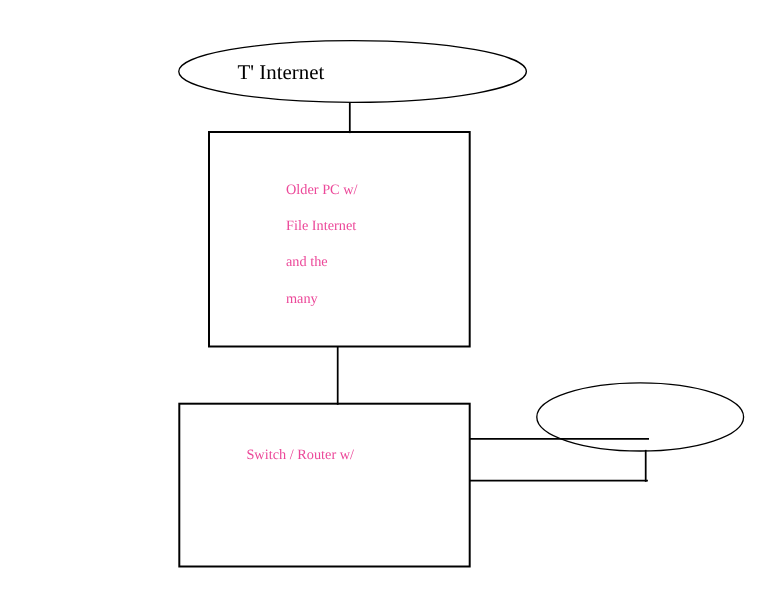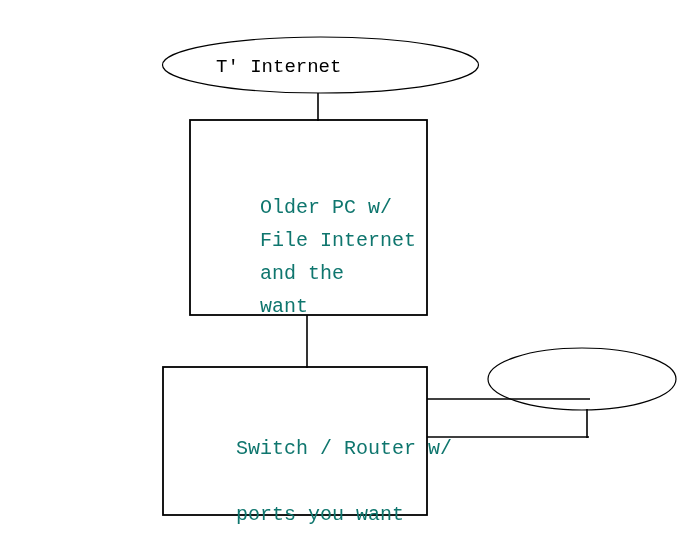--- a/index.html
+++ b/index.html
@@ -6,36 +6,35 @@
     margin: 0;
     padding: 0;
     background: #ffffff;
   }
   #canvas {
     position: relative;
     width: 697px;
     height: 549px;
     background: #ffffff;
     overflow: hidden;
-    font-family: Liberation Mono, monospace;
+    font-family: Liberation Serif, serif;
   }
   #diagram-svg {
     position: absolute;
     left: 0;
     top: 0;
     width: 697px;
     height: 549px;
   }
   .node-text {
     position: absolute;
-    color: #0f766e;
+    color: #ec4899;
     white-space: pre;
     line-height: 33px;
-    font-size: 20px;
-    margin-top: 36px;
+    font-size: 13px;
   }
   .ellipse-text {
     position: absolute;
     color: #000000;
     white-space: pre;
     font-size: 19px;
     line-height: 22px;
   }
 </style>
 </head>
@@ -60,18 +59,18 @@
     <line x1="427" y1="437" x2="589" y2="437" stroke="#000000" stroke-width="1.6"></line>
 
     <ellipse cx="582" cy="379" rx="94" ry="31" fill="none" stroke="#000000" stroke-width="1.2"></ellipse>
 
     <line x1="587" y1="409" x2="587" y2="438" stroke="#000000" stroke-width="1.6"></line>
 
   </svg>
 
   <div class="ellipse-text" style="left:216px; top:56px;">T' Internet</div>
 
-  <div class="node-text" style="left:260px; top:155px;"><span>Older PC w/</span><br><span>File Internet</span><br><span>and the</span><br><span>want</span></div>
+  <div class="node-text" style="left:260px; top:155px;"><span>Older PC w/</span><br><span>File Internet</span><br><span>and the</span><br><span>many</span></div>
 
-  <div class="node-text" style="left:236px; top:396px;"><span>Switch / Router w/</span><br><br><span>ports you want</span></div>
+  <div class="node-text" style="left:224px; top:396px;"><span>Switch / Router w/</span><br><br></div>
 
 
 </div>
 
 </body></html>

